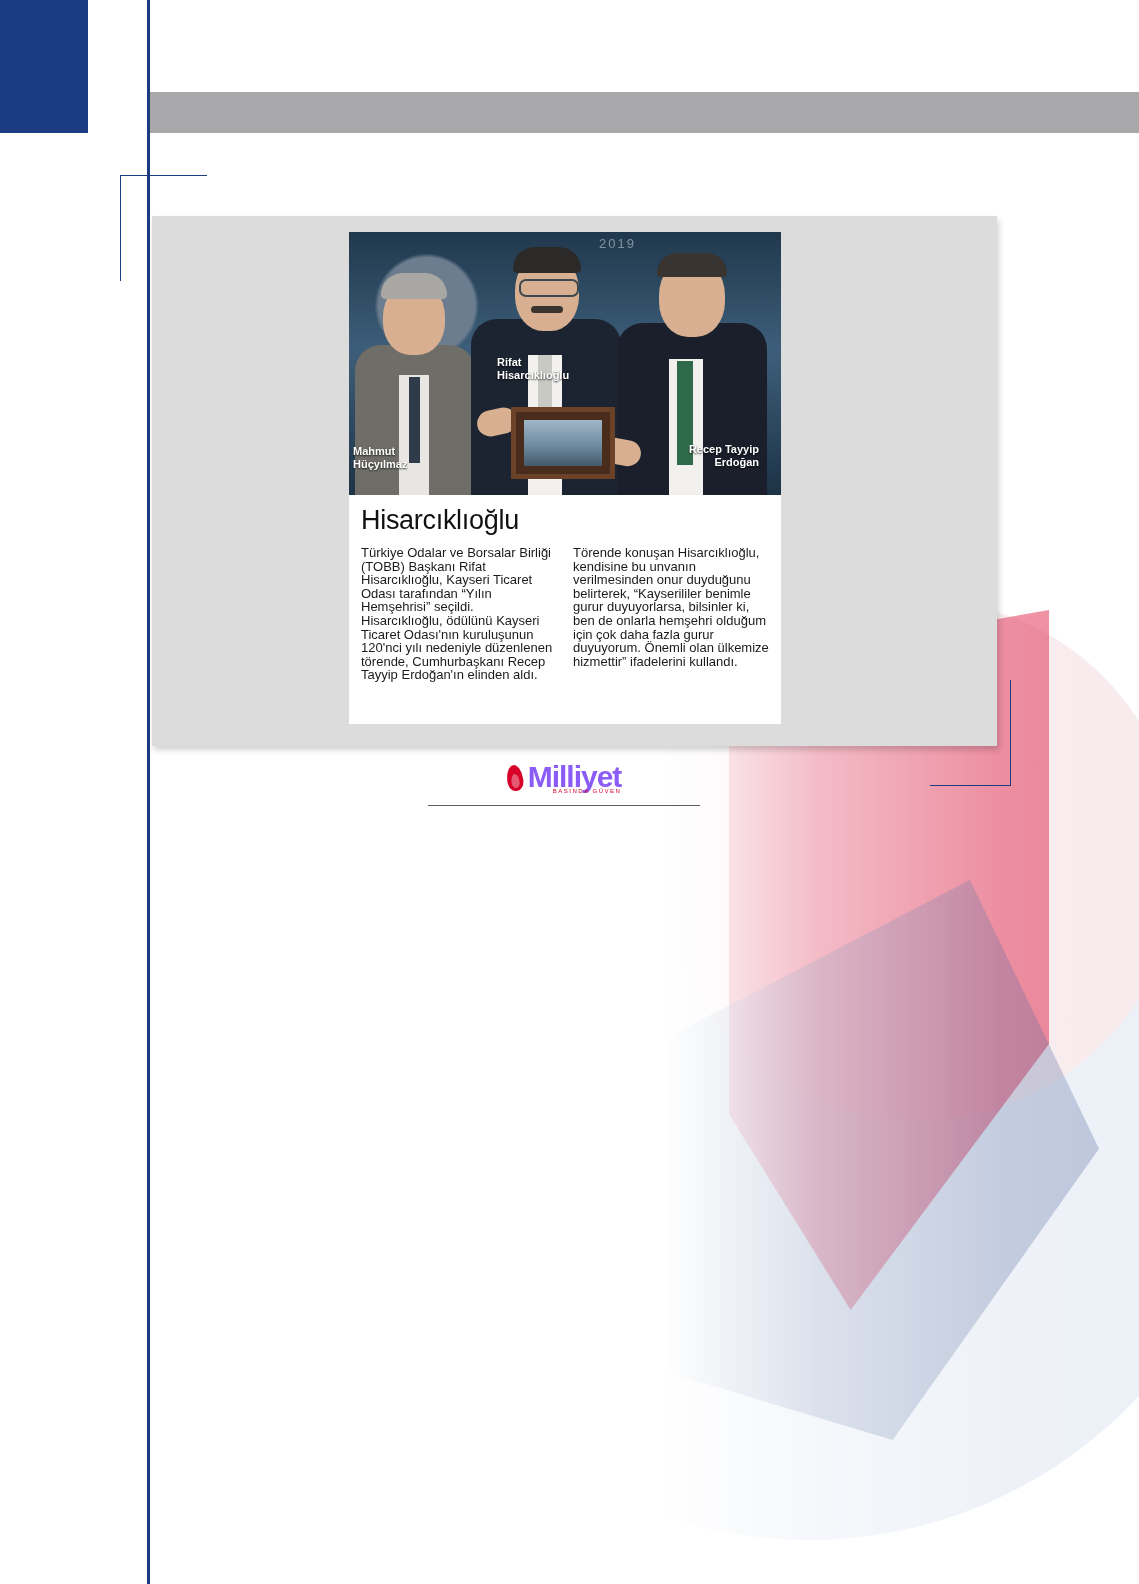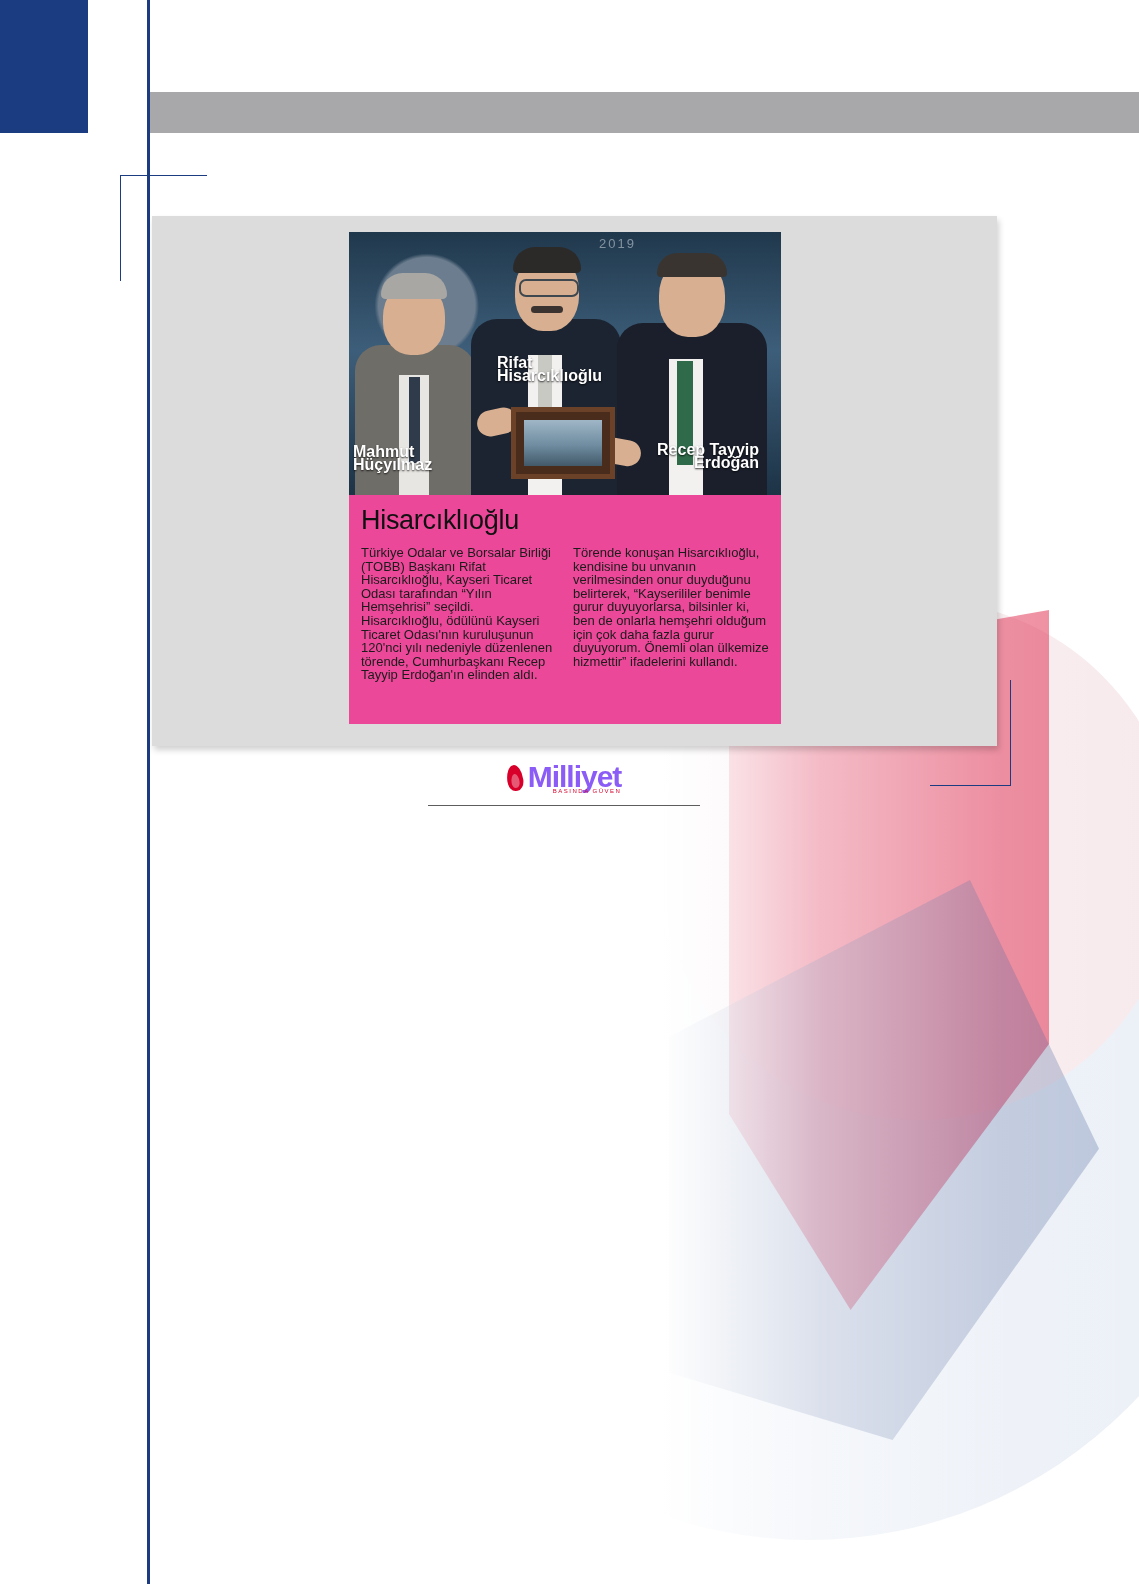--- a/index.html
+++ b/index.html
@@ -97,21 +97,21 @@
     position: absolute;
     left: 152px; top: 216px;
     width: 845px; height: 530px;
     background: #dcdcdc;
     box-shadow: 2px 4px 6px rgba(0,0,0,.18);
   }
   .clip-inner {
     position: absolute;
     left: 197px; top: 16px;
     width: 432px; height: 492px;
-    background: #ec4899;
+    background: #ffffff;
     overflow: hidden;
   }
 
   
   .photo {
     position: relative;
     width: 432px; height: 263px;
     background: linear-gradient(160deg, #2c4a63 0%, #43627d 40%, #26415a 100%);
     overflow: hidden;
   }
@@ -187,21 +187,21 @@
     background: #d8b091;
     border-radius: 14px;
   }
   .hand-a { left: 128px; bottom: 60px; transform: rotate(-12deg); }
   .hand-b { left: 252px; bottom: 30px; transform: rotate(10deg); }
 
   
   .cap {
     position: absolute;
     color: #ffffff;
-    font-size: 16px;
+    font-size: 11px;
     line-height: 13px;
     font-weight: 700;
     text-shadow: 0 1px 2px rgba(0,0,0,.8);
     white-space: pre-line;
   }
   .cap-mahmut { left: 4px; bottom: 24px; }
   .cap-rifat  { left: 148px; top: 124px; }
   .cap-recep  { right: 22px; bottom: 26px; text-align: right; }
 
   

